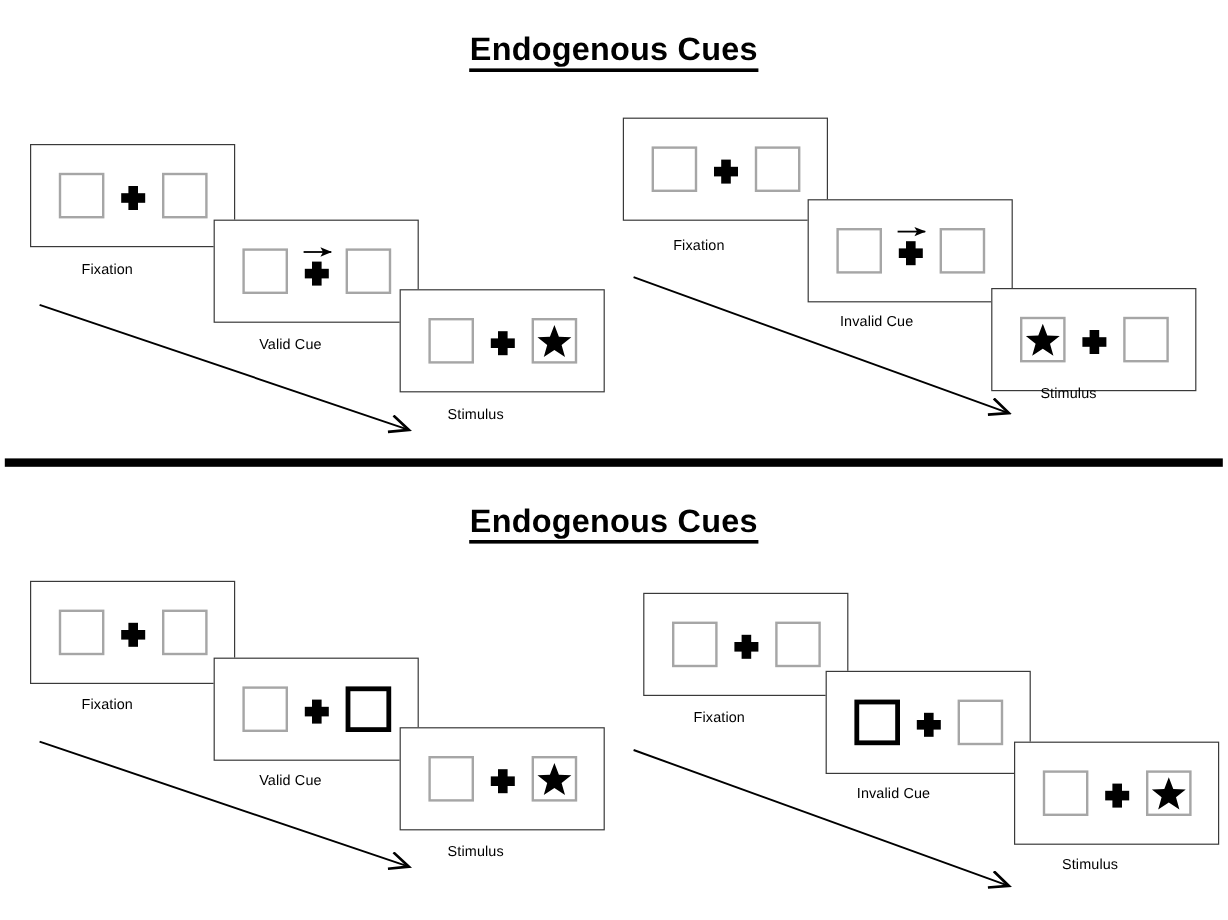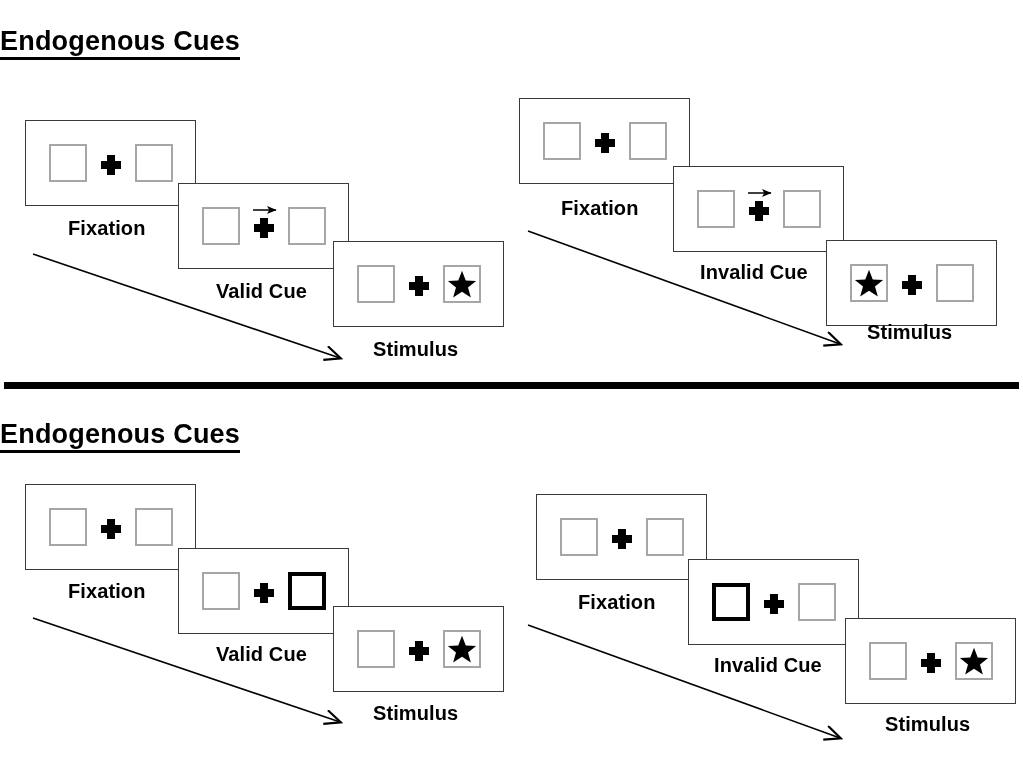--- a/index.html
+++ b/index.html
@@ -14,21 +14,21 @@
     font-family: "Liberation Sans", sans-serif;
     overflow: hidden;
     color: #000000;
   }
 
   
   .section-title {
     position: absolute;
     width: 100%;
     left: 0;
-    text-align: left;
+    text-align: center;
     font-size: 27px;
     font-weight: bold;
     letter-spacing: 0.2px;
   }
   .section-title span {
     border-bottom: 3px solid #000;
     padding-bottom: 1px;
   }
 
   
@@ -124,22 +124,22 @@
   
   .star {
     width: 30px;
     height: 30px;
     display: block;
   }
 
   
   .caption {
     position: absolute;
-    font-size: 20px;
-    font-weight: bold;
+    font-size: 12px;
+    font-weight: normal;
     white-space: nowrap;
     letter-spacing: 0.1px;
   }
 
   
   .time-arrow {
     position: absolute;
     overflow: visible;
   }
 </style>

